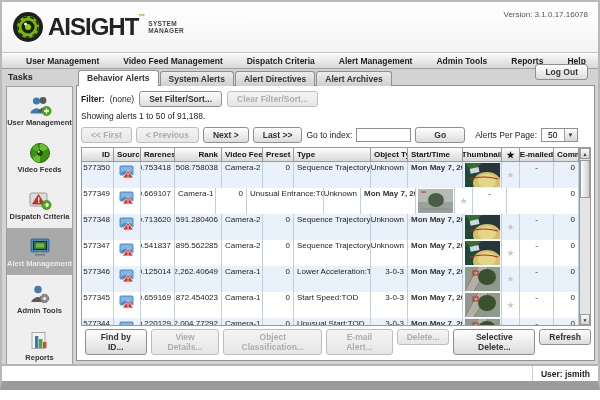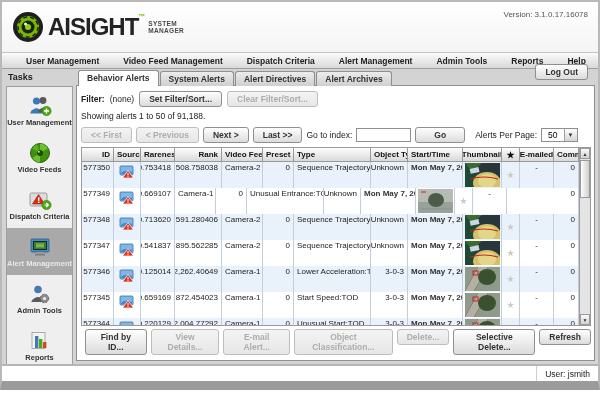--- a/index.html
+++ b/index.html
@@ -97,21 +97,21 @@
     background:linear-gradient(90deg,#fdfdfd,#cfcfcf); border:1px solid #9a9a9a; }
 
   
   .actions { flex:none; height:21px; display:flex; align-items:flex-start; margin-top:3px; }
   .actions .spacer { flex:1; }
   .actions .btn { margin-left:4px; }
 
   
   .statusbar { height:17px; flex:none; background:#fff; border-top:2px solid #b5b5b5;
     display:flex; align-items:center; justify-content:flex-end; }
-  .user-box { font-size:8.5px; font-weight:normal; color:#222; padding:0 8px; height:100%;
+  .user-box { font-size:8.5px; font-weight:bold; color:#222; padding:0 8px; height:100%;
     display:flex; align-items:center; border-left:1px solid #cfcfcf; }
 </style>
 </head>
 <body>
 
 <div class="app">
 
   <div class="hdr">
     <div class="logo-wrap">
       <svg class="logo-eye" viewBox="0 0 32 32">
@@ -501,22 +501,22 @@
                 <div class="sc-thumb"></div>
               </div>
             <div class="sc-btn">▼</div>
           </div>
         </div>
 
         <div class="actions">
             <button class="btn">Find by ID...</button>
             <span class="spacer"></span>
             <button class="btn disabled">View Details...</button>
+            <button class="btn disabled">Object Classification...</button>
             <button class="btn disabled">E-mail Alert...</button>
-            <button class="btn disabled">Object Classification...</button>
             <button class="btn disabled">Delete...</button>
             <button class="btn">Selective Delete...</button>
             <button class="btn">Refresh</button>
           </div>
 
       </div>
     </div>
   </div>
 
   <div class="statusbar">

